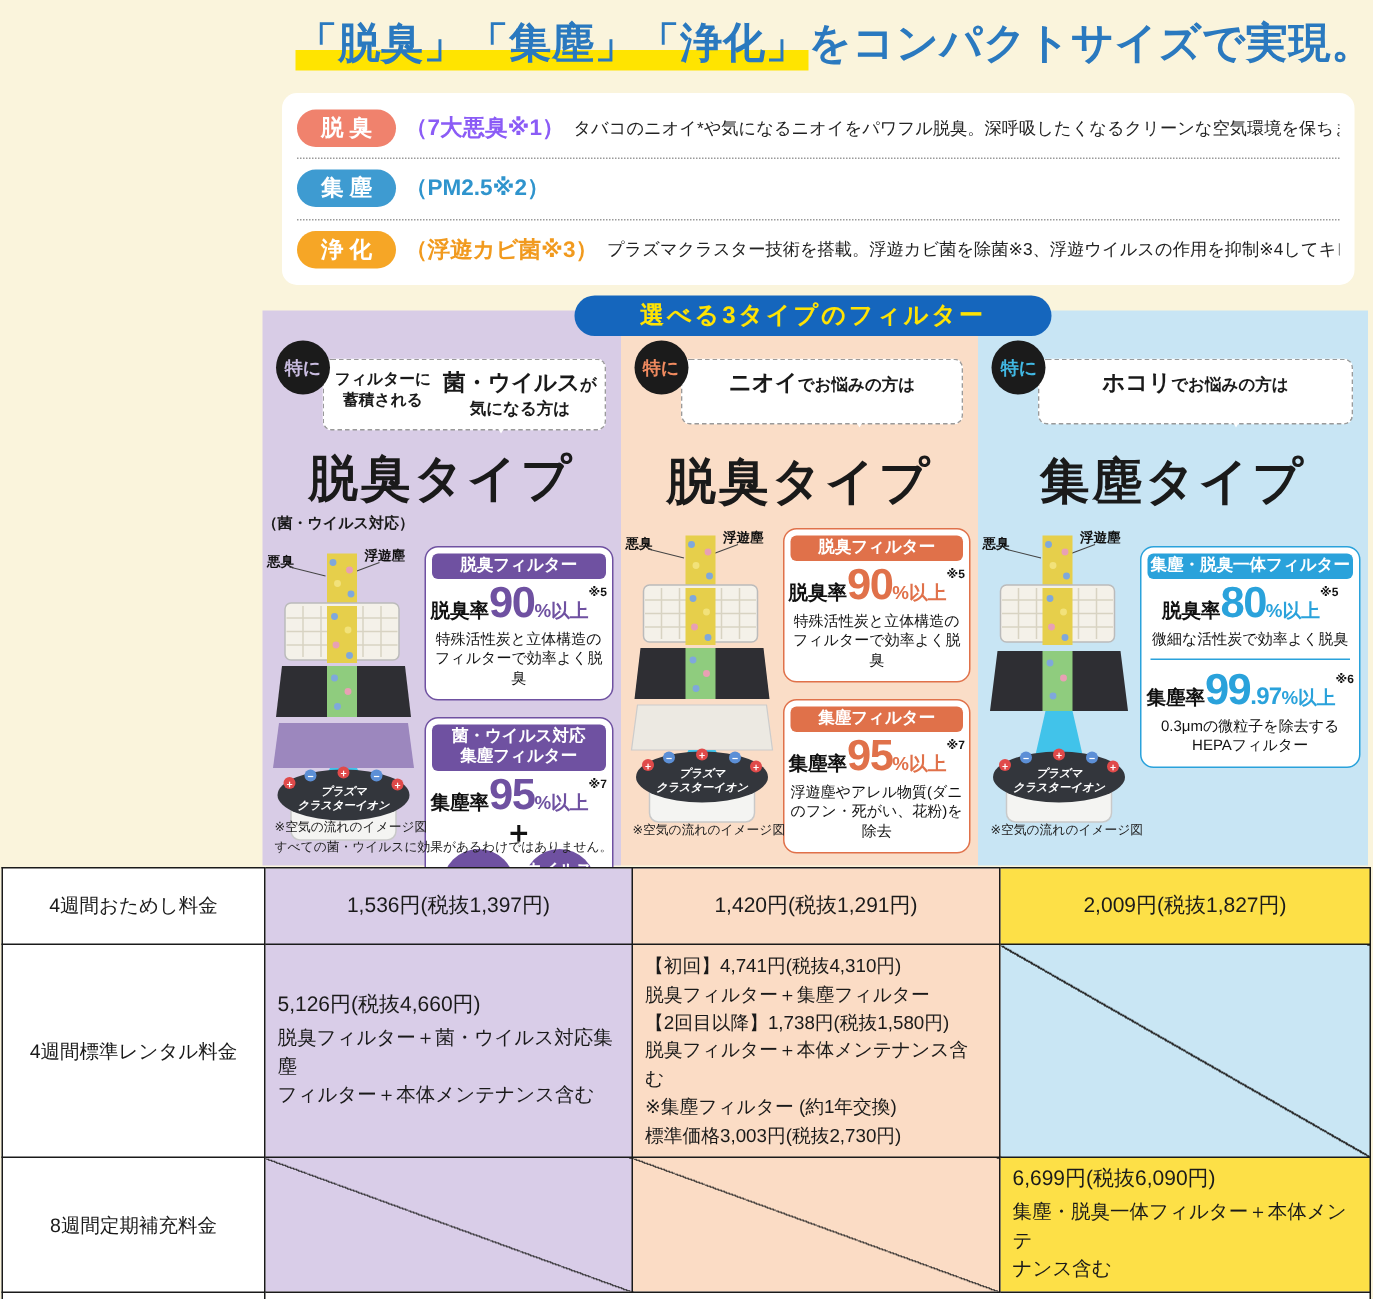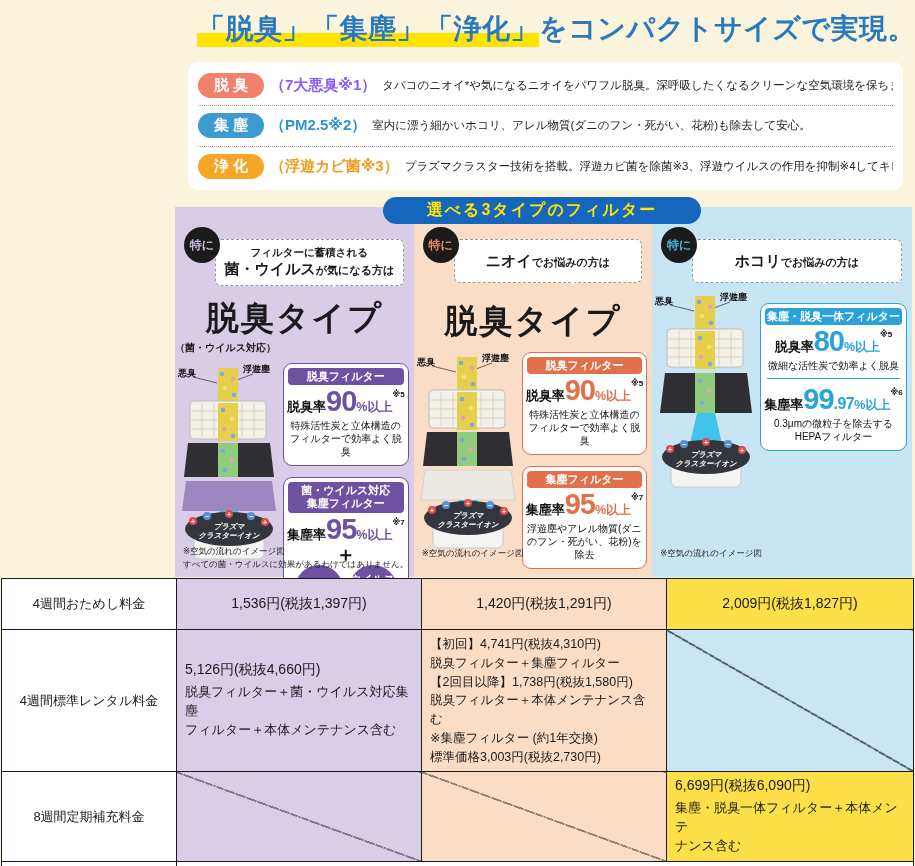--- a/index.html
+++ b/index.html
@@ -23,21 +23,21 @@
   .type-banner{position:absolute;left:383px;top:197px;width:318px;height:27px;background:#1566BD;border-radius:14px;color:#FFE303;font-size:16px;font-weight:bold;display:flex;align-items:center;justify-content:center;letter-spacing:2px;z-index:6;}
 
   
   .columns{position:absolute;left:175px;top:207px;width:736px;height:370px;display:flex;}
   .col{flex:1 1 0;position:relative;box-sizing:border-box;padding-top:32px;}
   .col-1{background:#D8CCE6;} .col-2{background:#FADDC7;} .col-3{background:#C8E5F4;}
 
   .tokuni{position:absolute;left:9px;top:20px;width:36px;height:36px;border-radius:50%;background:#1b1b1b;display:flex;align-items:center;justify-content:center;font-size:12px;font-weight:bold;z-index:3;}
   .col-1 .tokuni{color:#C9BCE0;} .col-2 .tokuni{color:#F08A5F;} .col-3 .tokuni{color:#41B8E3;}
 
-  .bubble{position:relative;margin:0 10px 0 40px;background:#fff;border:1.5px dashed #9a9a9a;border-radius:6px;text-align:center;padding:6px 2px;min-height:30px;display:flex;flex-direction:column;justify-content:center;}
+  .bubble{position:relative;margin:0 10px 0 40px;background:#fff;border:1.5px dashed #9a9a9a;border-radius:6px;text-align:center;padding:6px 2px;min-height:30px;display:flex;flex-direction:row;justify-content:center;}
   .bubble::after{content:"";position:absolute;bottom:-9px;left:60%;border:6px solid transparent;border-top:10px solid #fff;}
   .bubble-l1{font-size:10.5px;font-weight:bold;}
   .bubble-l2{font-size:11px;font-weight:bold;}
   .bubble-em{font-size:15px;font-weight:bold;}
 
   .col-title{text-align:center;font-size:33px;font-weight:bold;letter-spacing:2px;margin-top:16px;white-space:nowrap;}
   .col-1 .col-title{margin-top:10px;}
   .col-subtitle{font-size:10px;font-weight:bold;margin-top:0px;}
 
   .col-content{display:flex;margin-top:8px;padding:0 5px 0 2px;gap:2px;align-items:flex-start;}
@@ -105,21 +105,20 @@
 
 <div class="feature-box">
   <div class="feature-row">
     <span class="pill pill-1">脱臭</span>
     <span class="paren paren-1">（7大悪臭※1）</span>
     <span class="ftext">タバコのニオイ*や気になるニオイをパワフル脱臭。深呼吸したくなるクリーンな空気環境を保ちます。</span>
   </div>
   <div class="feature-row">
     <span class="pill pill-2">集塵</span>
     <span class="paren paren-2">（PM2.5※2）</span>
-    <span class="ftext">室内に漂う細かいホコリ、アレル物質(ダニのフン・死がい、花粉)も除去して安心。</span>
   </div>
   <div class="feature-row">
     <span class="pill pill-3">浄化</span>
     <span class="paren paren-3">（浮遊カビ菌※3）</span>
     <span class="ftext">プラズマクラスター技術を搭載。浮遊カビ菌を除菌※3、浮遊ウイルスの作用を抑制※4してキレイな空気に。</span>
   </div>
 </div>
 
 <div class="type-banner">選べる3タイプのフィルター</div>
 
@@ -286,20 +285,21 @@
     <div class="col-notes">
       <div>※空気の流れのイメージ図</div>
     </div>
   </div>
 
   <div class="col col-3">
     <div class="tokuni">特に</div>
     <div class="bubble">
       <div class="bubble-l2"><span class="bubble-em">ホコリ</span><span>でお悩みの方は</span></div>
     </div>
+    <div class="col-title">集塵タイプ</div>
     <div class="col-content">
       <svg class="device" viewBox="0 0 104 198">
         <text class="dlabel" x="1" y="13">悪臭</text>
         <text class="dlabel" x="66" y="9">浮遊塵</text>
         <line class="dline" x1="16" y1="14" x2="40" y2="20"></line>
           <line class="dline" x1="76" y1="11" x2="60" y2="17"></line>
         <rect class="stream-y" x="41" y="5" width="20" height="34"></rect>
         <circle class="dot-b" cx="45" cy="11" r="2.3"></circle>
           <circle class="dot-p" cx="56" cy="16" r="2.3"></circle>
           <circle class="dot-y" cx="48" cy="25" r="2.3"></circle>

